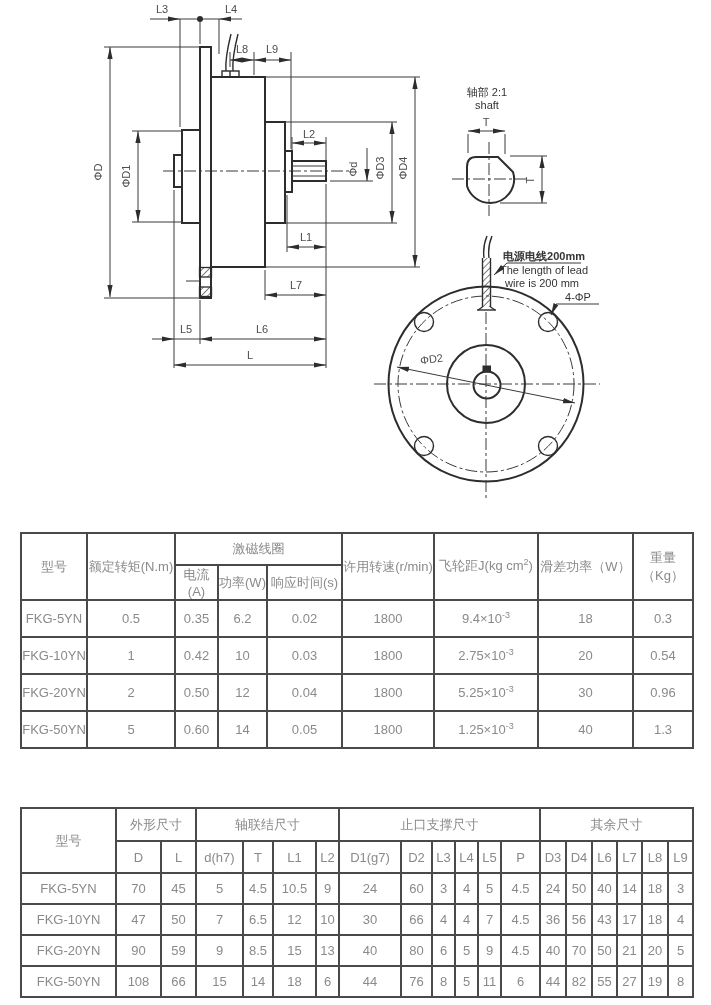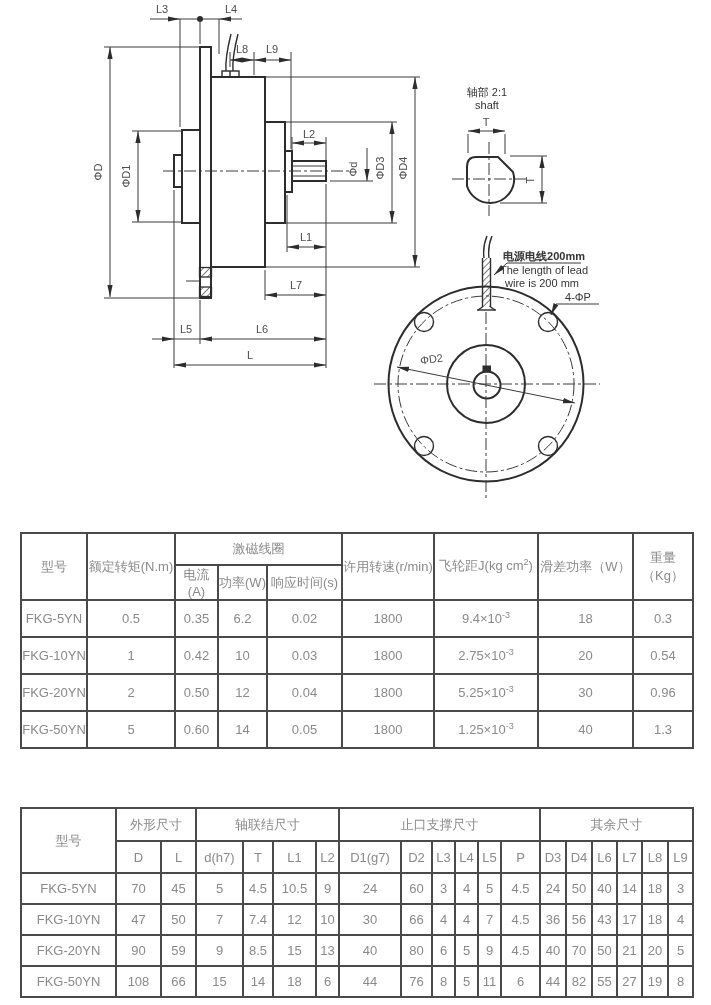--- a/index.html
+++ b/index.html
@@ -328,21 +328,21 @@
           <td>40</td>
           <td>14</td>
           <td>18</td>
           <td>3</td>
         </tr>
         <tr class="drow">
           <td>FKG-10YN</td>
           <td>47</td>
           <td>50</td>
           <td>7</td>
-          <td>7.4</td>
+          <td>6.5</td>
           <td>12</td>
           <td>10</td>
           <td>30</td>
           <td>66</td>
           <td>4</td>
           <td>4</td>
           <td>7</td>
           <td>4.5</td>
           <td>36</td>
           <td>56</td>

